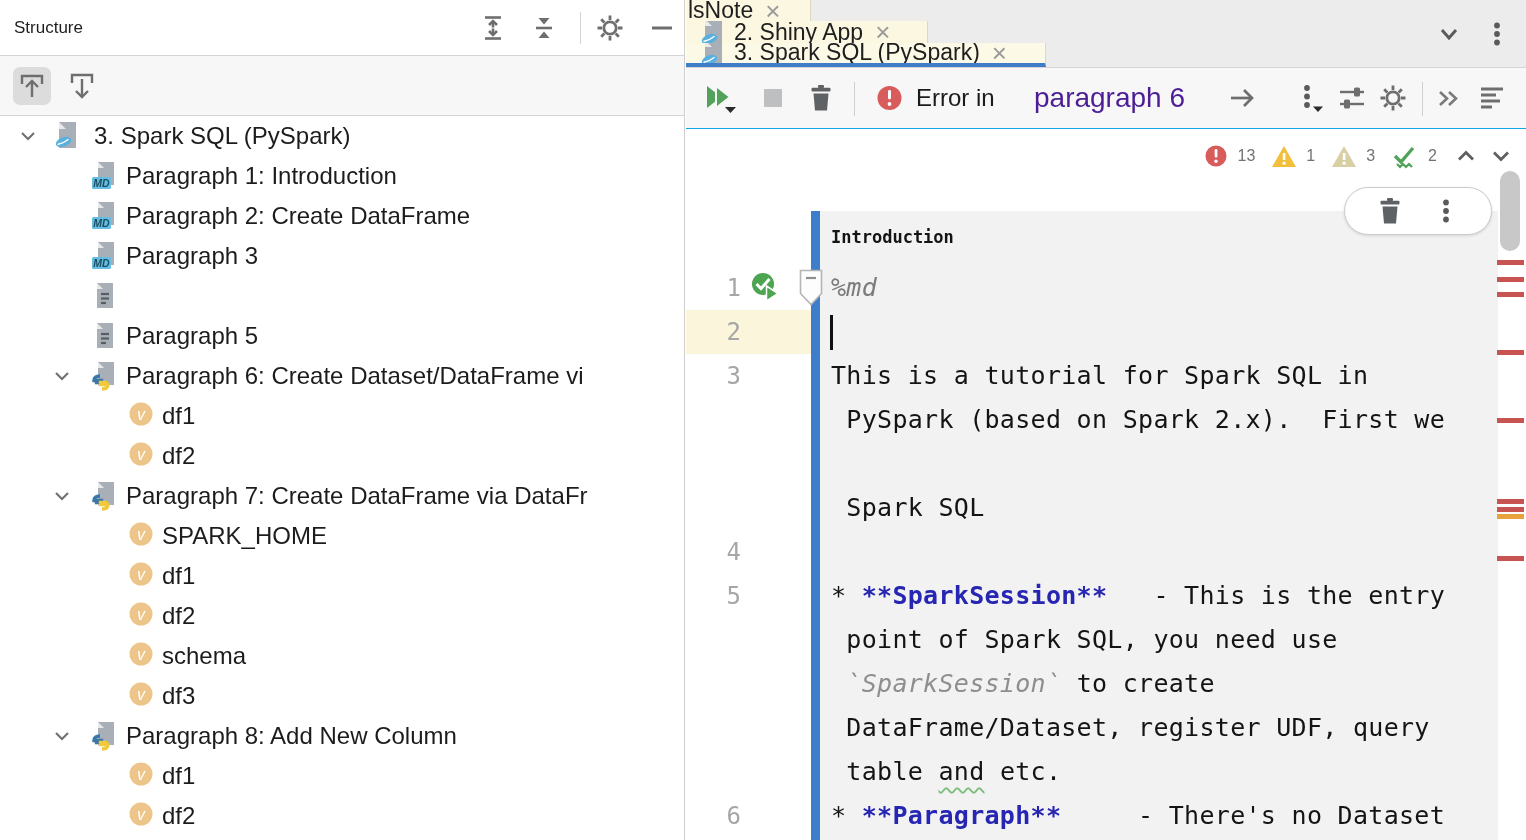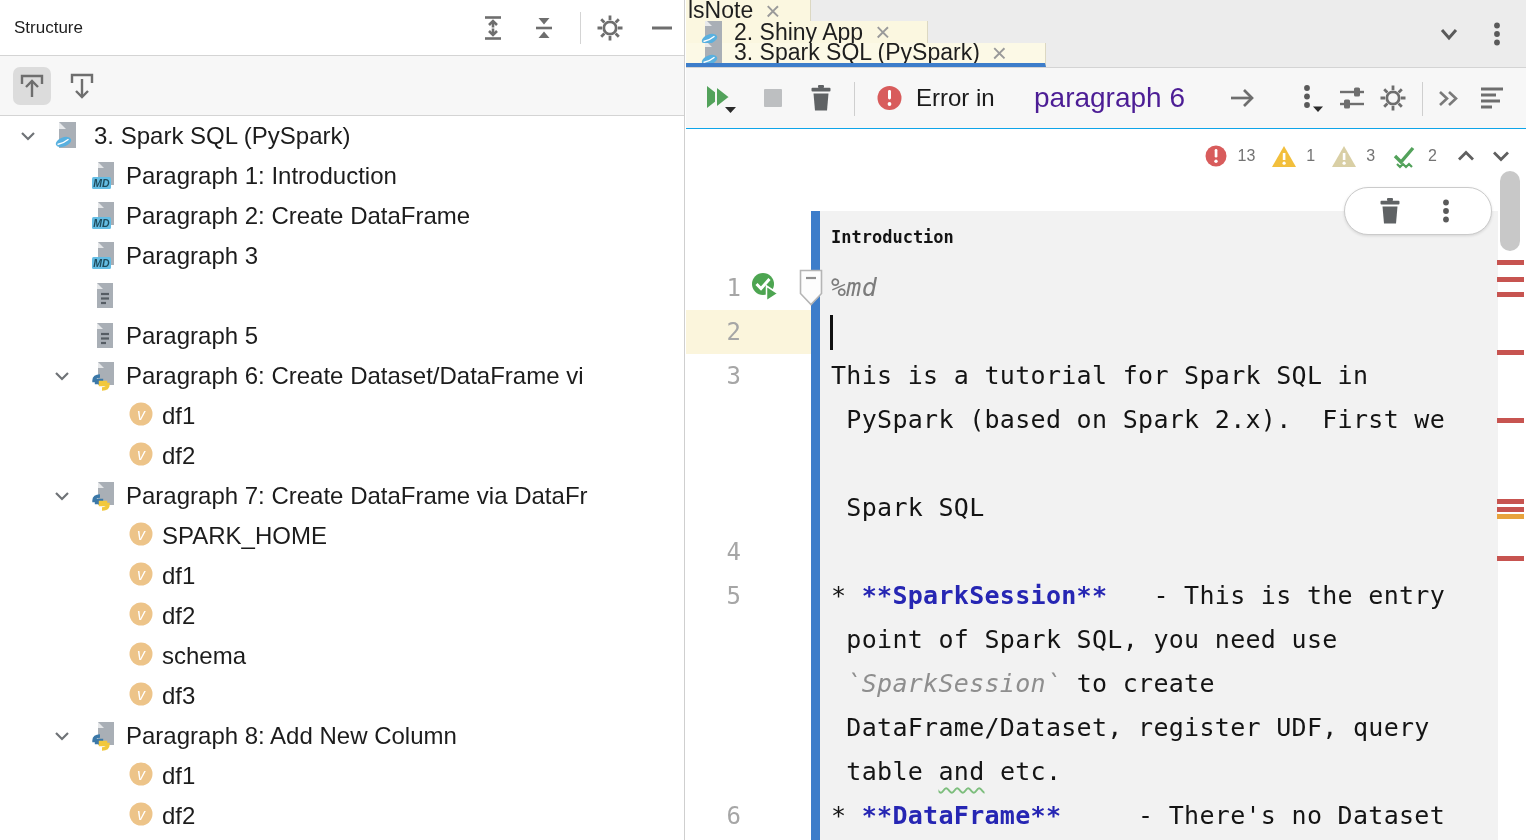--- a/index.html
+++ b/index.html
@@ -525,21 +525,21 @@
           <div class="ed-row">
             <div class="ed-num"></div>
             <div class="ed-content"><span> DataFrame/Dataset, register UDF, query</span></div>
           </div>
           <div class="ed-row">
             <div class="ed-num"></div>
             <div class="ed-content"><span> table </span><span class="seg-t">and</span><span> etc.</span></div>
           </div>
           <div class="ed-row">
             <div class="ed-num">6</div>
-            <div class="ed-content"><span>* </span><span class="seg-b">**DataFrame**</span><span>     - There's no Dataset</span></div>
+            <div class="ed-content"><span>* </span><span class="seg-b">**Paragraph**</span><span>     - There's no Dataset</span></div>
           </div>
           <div class="ed-row">
             <div class="ed-num"></div>
             <div class="ed-content"><span> in PySpark, but only DataFrame. The</span></div>
           </div>
         </div>
 
       <div class="float-pill">
         <span class="pill-btn">
             <svg width="30" height="30" viewBox="0 0 30 30" fill="#5F6264">

